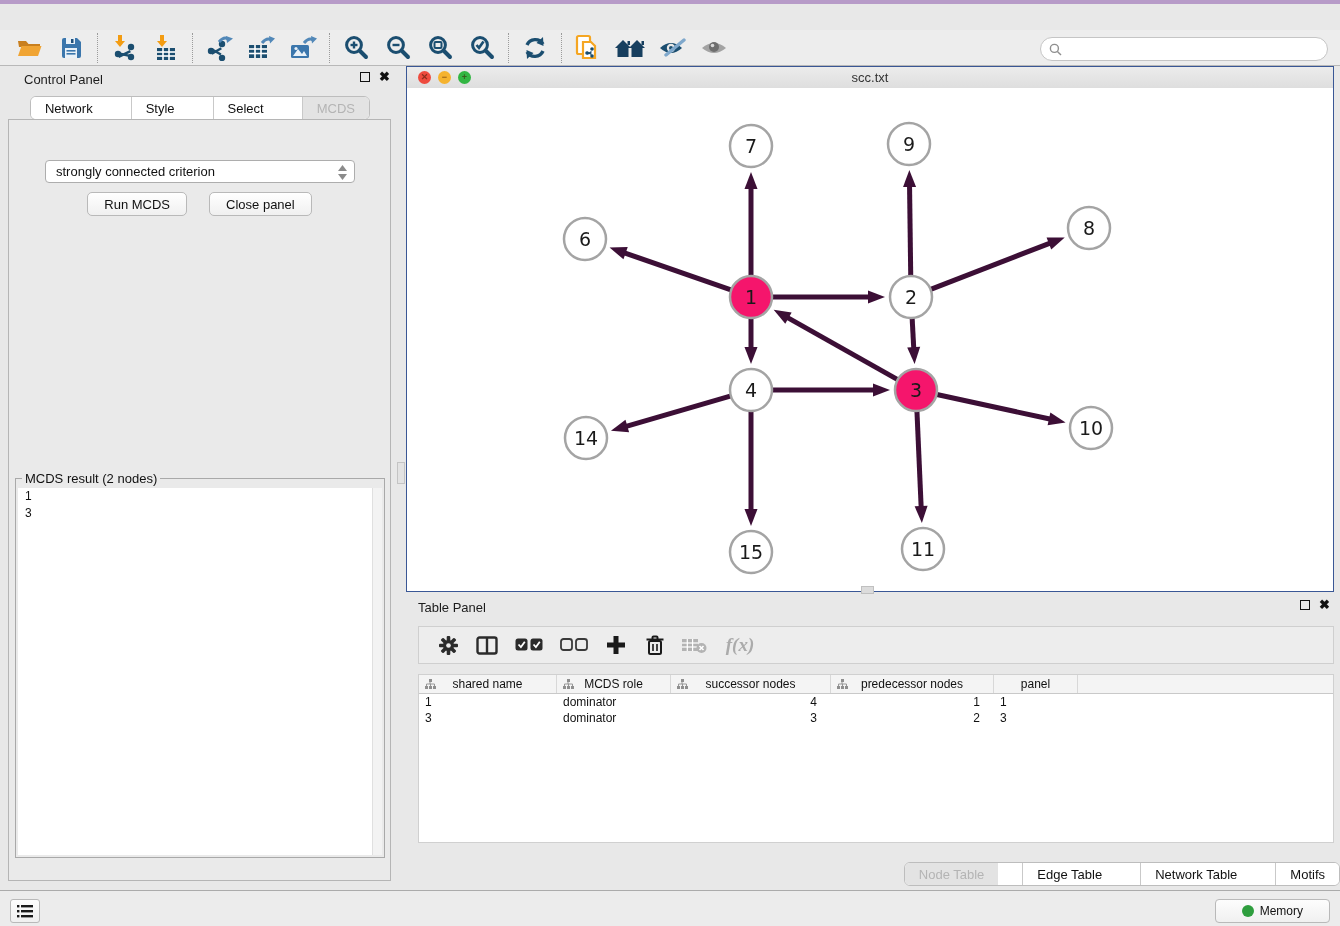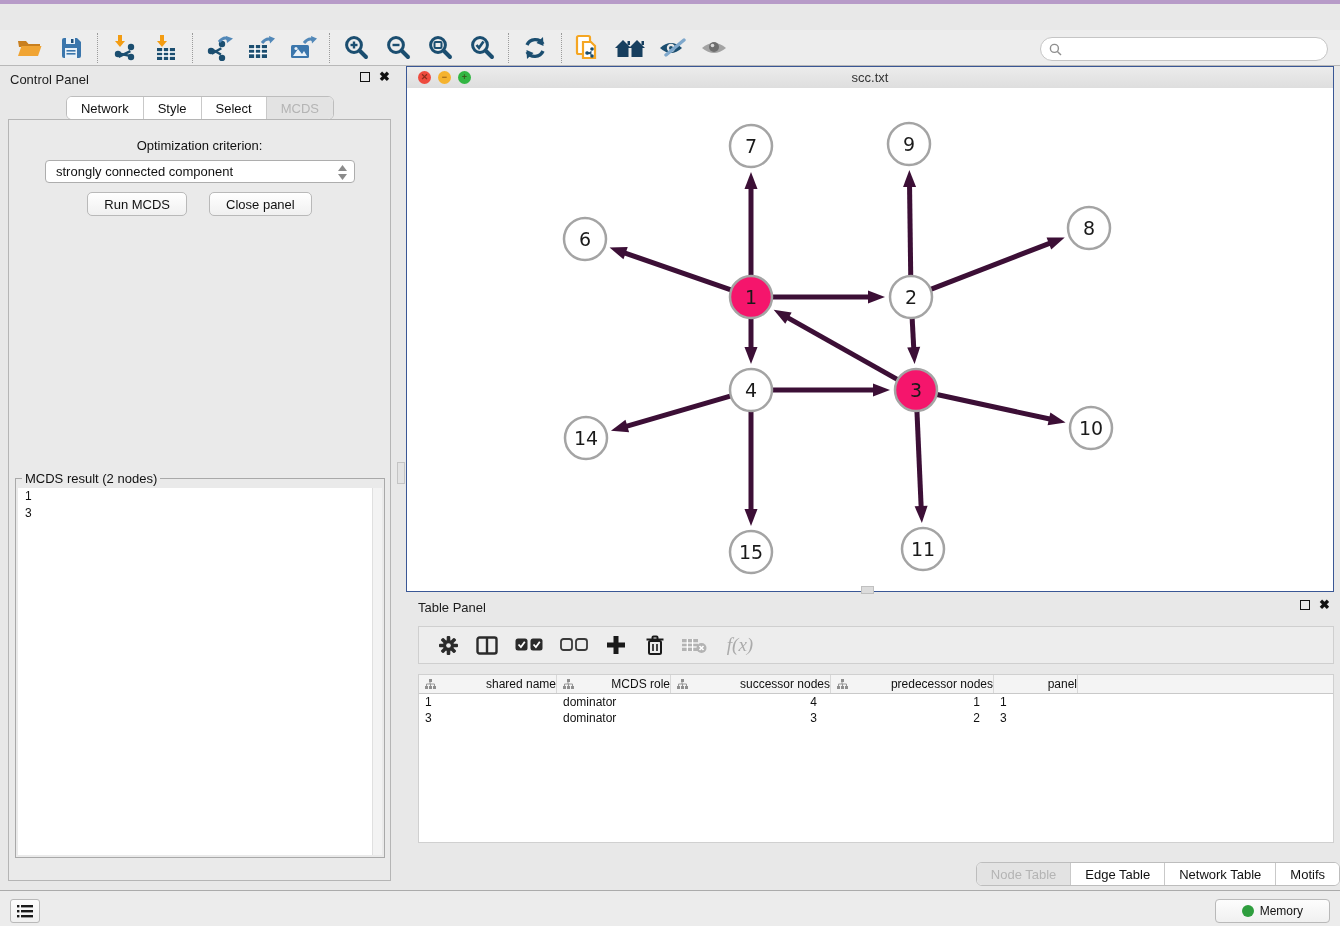--- a/index.html
+++ b/index.html
@@ -16,26 +16,26 @@
 
   
   .toolbar{position:absolute;left:0;top:30px;width:100%;height:36px;background:#EDEDED;border-bottom:1px solid #B8B8B8;display:flex;align-items:center;padding-left:8px;box-sizing:border-box;}
   .tbtn{width:42px;height:32px;display:flex;align-items:center;justify-content:center;flex:0 0 auto;}
   .sep{width:0;height:30px;border-left:1px dotted #9B9B9B;margin:0 5px;flex:0 0 auto;}
   .searchbox{position:absolute;right:12px;top:7px;width:288px;height:24px;background:#fff;border:1px solid #C5C5C5;border-radius:13px;display:flex;align-items:center;padding-left:8px;box-sizing:border-box;}
   .searchbox input{border:none;outline:none;flex:1;font-size:12px;background:transparent;margin-left:4px;}
 
   
   .cpanel{position:absolute;left:0;top:66px;width:400px;height:824px;}
-  .panel-head{position:absolute;left:10px;top:6px;font-size:13px;color:#1c1c1c;}
+  .panel-head{position:absolute;left:24px;top:6px;font-size:13px;color:#1c1c1c;}
   .panel-icons{position:absolute;right:10px;top:6px;display:flex;gap:9px;align-items:center;}
   .float-ic{width:10px;height:10px;border:1.6px solid #111;box-sizing:border-box;}
   .close-ic{font-size:13px;font-weight:bold;color:#111;line-height:10px;}
   .seg-row{position:absolute;left:0;right:0;top:30px;display:flex;justify-content:center;}
-  .seg{display:flex;border:1px solid #BDBDBD;border-radius:6px;overflow:hidden;background:#fff;height:22px;}
+  .seg{display:flex;border:1px solid #BDBDBD;border-radius:6px;overflow:hidden;background:#fff;height:22px;gap:24px;}
   .seg .s{padding:3px 14px;font-size:13px;color:#111;border-left:1px solid #C9C9C9;display:flex;align-items:center;background:#fff;}
   .seg .s:first-child{border-left:none;}
   .seg .s.off{background:#E3E3E3;color:#B4B4B4;}
   .cbody{position:absolute;left:8px;top:53px;width:383px;height:762px;background:#EAEAEA;border:1px solid #B5B5B5;box-sizing:border-box;}
   .opt-label{position:absolute;left:0;right:0;top:18px;text-align:center;font-size:13px;color:#111;}
   .mcds-select{position:absolute;left:36px;top:40px;width:310px;height:23px;background:#fff;border:1px solid #ADADAD;border-radius:4px;display:flex;align-items:center;box-sizing:border-box;padding-left:10px;font-size:13px;color:#111;}
   .mcds-select .stepper{position:absolute;right:6px;top:3px;}
   .btn-row{position:absolute;left:0;right:0;top:72px;display:flex;justify-content:center;gap:22px;}
   .mac-btn{height:22px;padding:0 16px;background:linear-gradient(#FFFFFF,#F0F0F0);border:1px solid #B9B9B9;border-radius:5px;font-size:13px;color:#111;display:flex;align-items:center;}
   .result-box{position:absolute;left:6px;top:358px;width:368px;height:378px;border:1px solid #A9A9A9;}
@@ -54,21 +54,21 @@
   .canvas{position:absolute;left:0;top:21px;right:0;bottom:0;background:#fff;overflow:hidden;}
   .hgrip{position:absolute;left:861px;top:586px;width:13px;height:8px;background:#DCDCDC;border:1px solid #C0C0C0;box-sizing:border-box;}
 
   
   .tpanel{position:absolute;left:406px;top:594px;width:934px;height:296px;}
   .tp-toolbar{position:absolute;left:12px;top:32px;right:6px;height:38px;background:#EDEDED;border:1px solid #CFCFCF;box-sizing:border-box;display:flex;align-items:center;padding-left:14px;gap:9px;}
   .tp-btn{width:30px;height:30px;display:flex;align-items:center;justify-content:center;flex:0 0 auto;}
   .fx{font-family:"Liberation Serif",serif;font-style:italic;font-size:19px;color:#ABABAB;}
   .ntable{position:absolute;left:12px;top:80px;right:6px;height:169px;background:#fff;border:1px solid #D0D0D0;box-sizing:border-box;}
   .thead{display:flex;height:18px;background:#F4F4F4;border-bottom:1px solid #C9C9C9;}
-  .th{position:relative;border-right:1px solid #D8D8D8;display:flex;align-items:center;justify-content:flex-end;font-size:12px;color:#111;box-sizing:border-box;}
+  .th{position:relative;border-right:1px solid #D8D8D8;display:flex;align-items:center;justify-content:center;font-size:12px;color:#111;box-sizing:border-box;}
   .th .treeic{position:absolute;left:6px;top:4px;}
   .trow{display:flex;height:16px;}
   .td{font-size:12px;color:#111;box-sizing:border-box;padding:1px 6px 0 6px;white-space:nowrap;overflow:hidden;}
   .td.num{text-align:right;padding-right:14px;}
   .c0{width:138px;} .c1{width:114px;} .c2{width:160px;} .c3{width:163px;} .c4{width:84px;} .cfill{flex:1;border-right:none;}
   .tp-tabs{position:absolute;left:0;right:0;top:268px;display:flex;justify-content:flex-end;}
 
   
   .statusbar{position:absolute;left:0;top:890px;width:100%;height:36px;background:#ECECEC;border-top:1px solid #ABABAB;box-sizing:border-box;}
   .sb-left{position:absolute;left:10px;top:8px;width:28px;height:22px;background:linear-gradient(#FDFDFD,#F0F0F0);border:1px solid #B9B9B9;border-radius:3px;display:flex;align-items:center;justify-content:center;}
@@ -263,23 +263,22 @@
     </div>
     <div class="seg-row">
       <div class="seg">
         <div class="s">Network</div>
         <div class="s">Style</div>
         <div class="s">Select</div>
         <div class="s off">MCDS</div>
       </div>
     </div>
     <div class="cbody">
-      <div class="opt-label">Optimization criterion:</div>
       <div class="mcds-select">
-        <span>strongly connected component</span>
+        <span>strongly connected criterion</span>
         <svg class="stepper" width="11" height="17" viewBox="0 0 11 17">
           <polygon points="5.5,1 10,7 1,7" fill="#8B8B8B"></polygon>
             <polygon points="5.5,16 10,10 1,10" fill="#8B8B8B"></polygon>
         </svg>
       </div>
       <div class="btn-row">
         <div class="mac-btn">Run MCDS</div>
         <div class="mac-btn">Close panel</div>
       </div>
       <div class="result-box">
@@ -443,21 +442,21 @@
             <g stroke="#fff" stroke-width="1.2">
               <line x1="1" y1="6" x2="17" y2="6"></line>
               <line x1="1" y1="10" x2="17" y2="10"></line>
               <line x1="6.3" y1="2" x2="6.3" y2="14"></line>
               <line x1="11.6" y1="2" x2="11.6" y2="14"></line>
             </g>
           <circle cx="20.5" cy="11" r="5" fill="#B3B3B3"></circle>
             <path d="M18.5 9 l4 4 M22.5 9 l-4 4" stroke="#fff" stroke-width="1.6"></path>
         </svg>
       </div>
-      <div class="tp-btn" style="width:44px;">
+      <div class="tp-btn" style="width:44px;font-weight:bold;">
         <span class="fx">f(x)</span>
       </div>
     </div>
 
     <div class="ntable">
       <div class="thead">
         <div class="th c0">
           <svg class="treeic" width="11" height="10" viewBox="0 0 11 10">
               <g fill="#8F8F8F">
                 <rect x="4" y="0" width="3" height="3"></rect>

